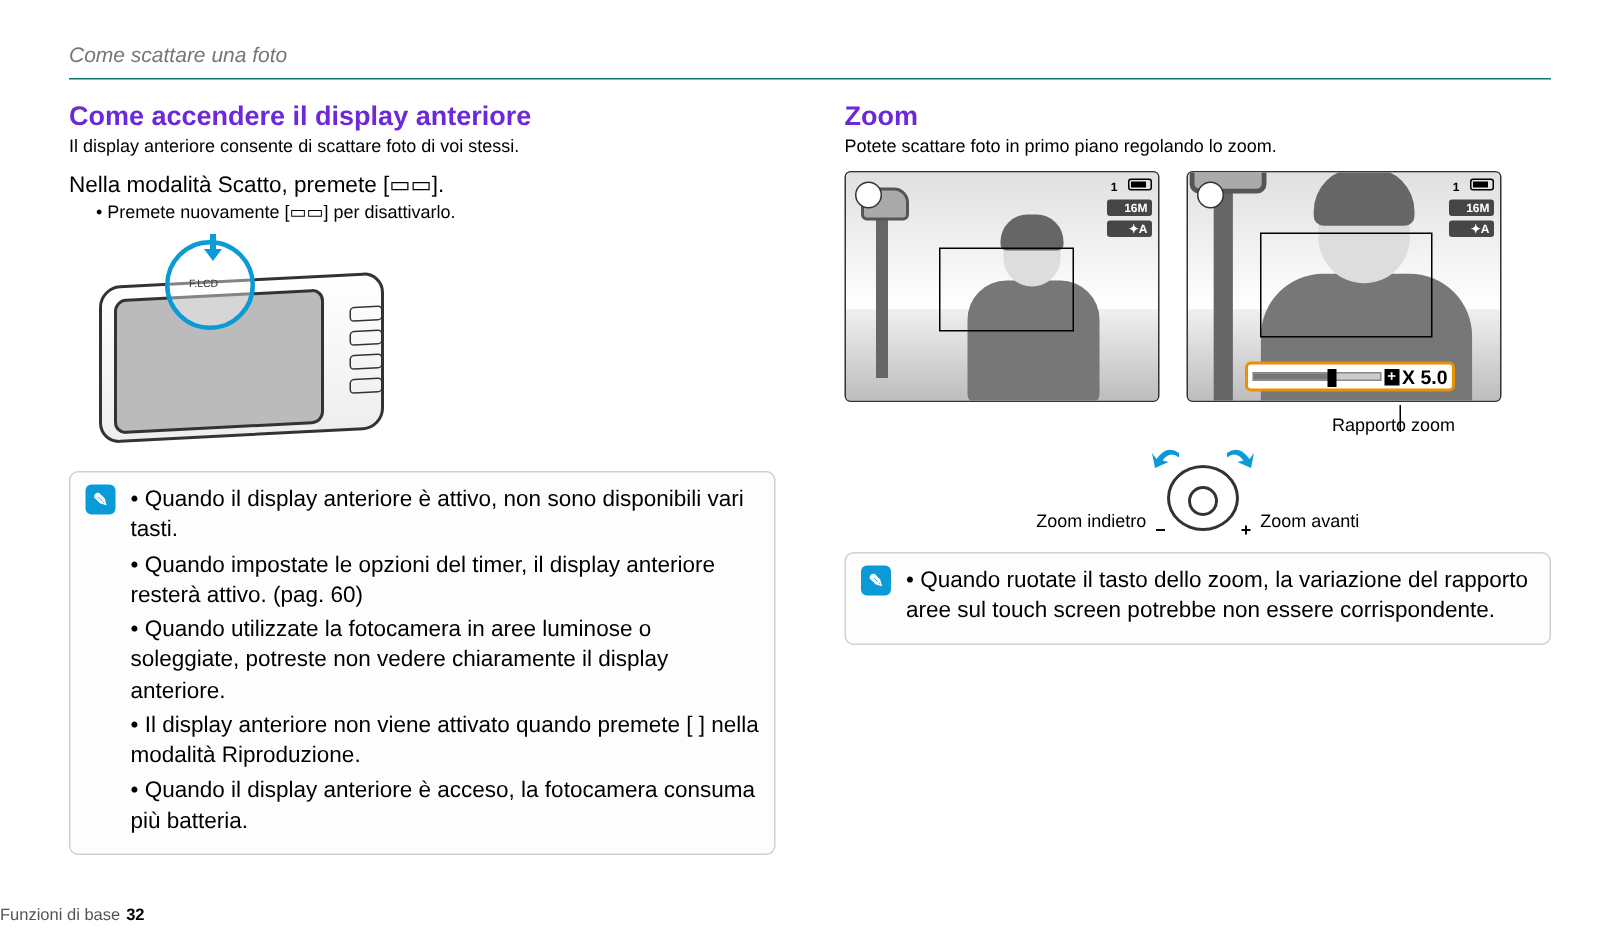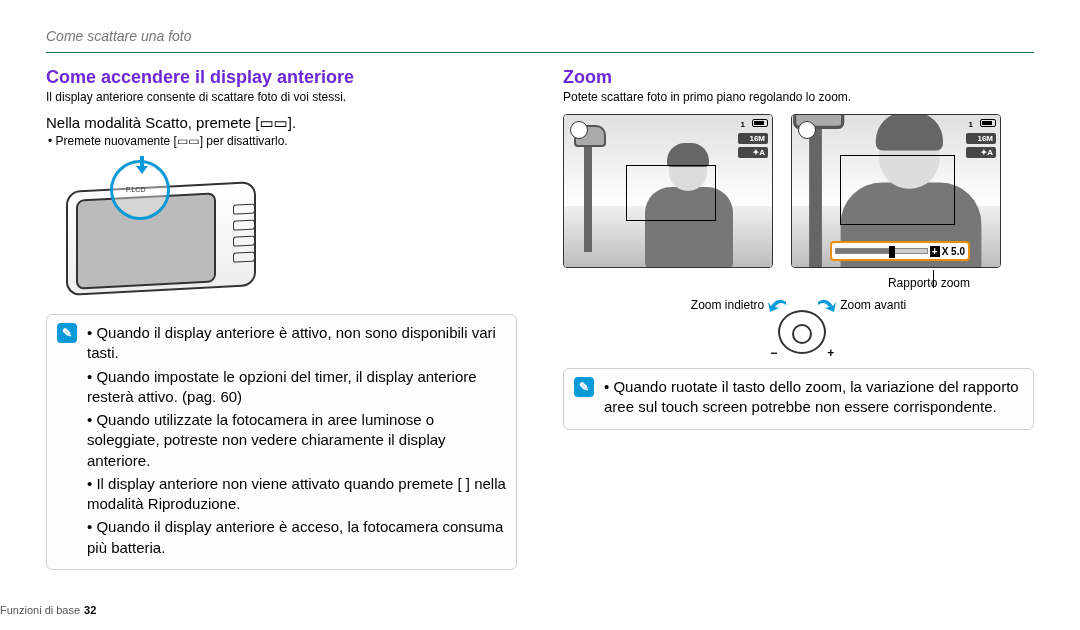--- a/index.html
+++ b/index.html
@@ -40,21 +40,21 @@
   .subtext {
     font-size: 12px;
     margin-bottom: 10px;
   }
   .step {
     font-size: 15px;
     margin-bottom: 2px;
   }
   .bullet-small {
     font-size: 12px;
-    margin-left: 2px;
+    margin-left: 18px;
     margin-bottom: 8px;
   }
   .bullet-small::before { content: "• "; }
 
   
   .camera-illustration {
     width: 220px;
     height: 140px;
     position: relative;
     margin: 8px 0 18px 0;
@@ -225,37 +225,37 @@
   .zoom-bar-track {
     flex: 1; height: 6px; background: #ccc; position: relative; border: 1px solid #888;
   }
   .zoom-bar-fill {
     position: absolute; left: 0; top: 0; bottom: 0; width: 60%; background: #777;
   }
   .zoom-bar-knob {
     position: absolute; left: 58%; top: -3px; width: 6px; height: 12px; background: #000;
   }
   .zoom-bar-plus { font-size: 10px; font-weight: bold; background: #000; color: #fff; padding: 0 2px; }
-  .zoom-bar-val { font-size: 10px; font-weight: bold; }
+  .zoom-bar-val { font-size: 13px; font-weight: bold; }
 
   .screen.zoomed .person { transform: scale(1.6); transform-origin: 60% 40%; }
   .screen.zoomed .lamp { transform: scale(1.6); transform-origin: 60% 40%; }
   .screen.zoomed .focus-rect { left: 48px; top: 40px; width: 115px; height: 70px; }
 
   .leader-line {
     position: absolute;
     width: 1px; background: #000;
   }
   .zoom-ratio-label {
     font-size: 12px; text-align: right; padding-right: 64px; margin-bottom: 8px;
   }
 
   
   .zoom-dial-row {
-    display: flex; justify-content: center; align-items: flex-start; gap: 10px;
+    display: flex; justify-content: center; align-items: flex-end; gap: 10px;
     margin-bottom: 14px;
   }
   .zoom-dial {
     width: 56px; height: 56px; position: relative;
   }
   .dial-outer {
     position: absolute; left: 4px; top: 12px; width: 48px; height: 44px;
     border: 2px solid #333; border-radius: 50%; background: #fff;
   }
   .dial-inner {

